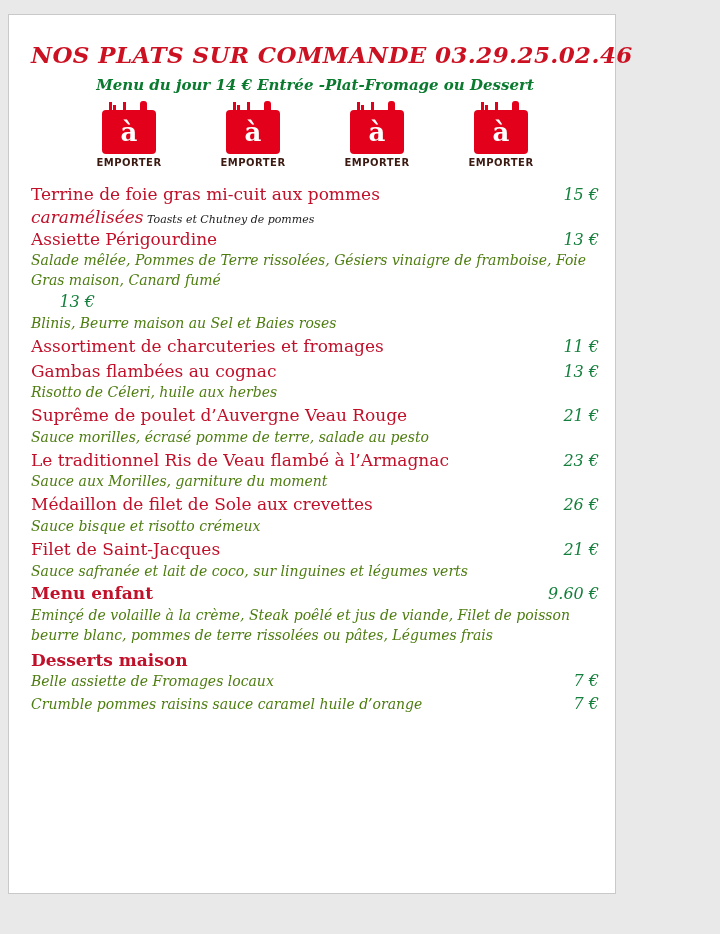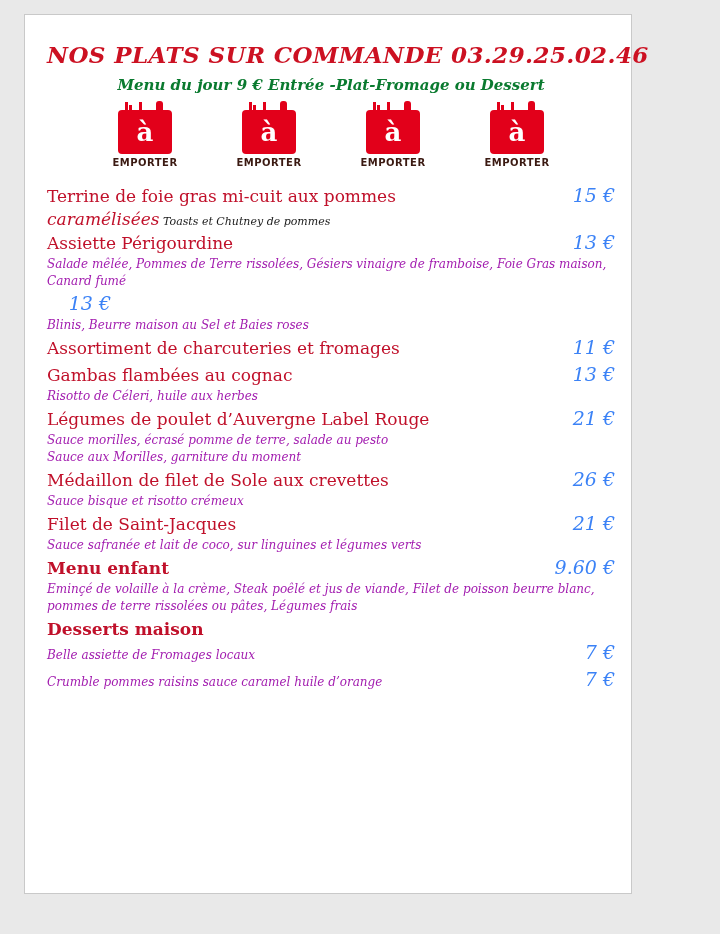--- a/index.html
+++ b/index.html
@@ -8,21 +8,21 @@
     background: #e9e9e9;
     width: 720px;
     height: 934px;
     overflow: hidden;
   }
   body {
     font-family: "Liberation Serif", serif;
   }
   .page {
     position: absolute;
-    left: 24px;
+    left: 8px;
     top: 14px;
     width: 608px;
     height: 880px;
     background: #ffffff;
     border: 1px solid #c9c9c9;
     box-sizing: border-box;
   }
   .inner {
     padding: 18px 16px 10px 22px;
   }
@@ -135,31 +135,31 @@
   }
   .dish {
     color: #c0102a;
     font-family: "DejaVu Serif", serif;
     font-size: 17px;
   }
   .dish.bold {
     font-weight: bold;
   }
   .desc {
-    color: #a21caf;
-    font-family: "DejaVu Serif", serif;
-    font-style: italic;
-    font-size: 12px;
+    color: #4d7c0f;
+    font-family: "DejaVu Serif", serif;
+    font-style: italic;
+    font-size: 14px;
     line-height: 1.42;
   }
   .price {
-    color: #3b82f6;
-    font-family: "DejaVu Serif", serif;
-    font-style: italic;
-    font-size: 19px;
+    color: #15803d;
+    font-family: "DejaVu Serif", serif;
+    font-style: italic;
+    font-size: 16px;
   }
   .mixed .lead {
     color: #c0102a;
     font-family: "DejaVu Serif", serif;
     font-style: italic;
     font-size: 17px;
   }
   .mixed .tail {
     color: #1a1a1a;
     font-family: "DejaVu Serif", serif;
@@ -168,21 +168,21 @@
     text-align: right;
   }
 </style>
 </head>
 <body>
 
 <div class="page">
   <div class="inner">
 
     <div class="title">NOS PLATS SUR COMMANDE  03.29.25.02.46</div>
-    <div class="subtitle">Menu du jour 9 € Entrée -Plat-Fromage ou Dessert</div>
+    <div class="subtitle">Menu du jour 14 € Entrée -Plat-Fromage ou Dessert</div>
 
     <div class="logos">
       <div class="logo">
         <div class="logo-badge">
           <span class="fork"></span>
           <span class="knife"></span>
           <span class="a">à</span>
         </div>
         <div class="logo-label">EMPORTER</div>
       </div>
@@ -238,25 +238,29 @@
         <div class="price">11 €</div>
       </div>
 
       <div class="row">
         <div class="name dish">Gambas flambées au cognac</div>
         <div class="price">13 €</div>
       </div>
       <div class="desc">Risotto de Céleri, huile aux herbes</div>
 
       <div class="row">
-        <div class="name dish">Légumes de poulet d’Auvergne Label Rouge</div>
+        <div class="name dish">Suprême de poulet d’Auvergne Veau Rouge</div>
         <div class="price">21 €</div>
       </div>
       <div class="desc">Sauce morilles, écrasé pomme de terre, salade au pesto</div>
 
+      <div class="row">
+        <div class="name dish">Le traditionnel Ris de Veau flambé à l’Armagnac</div>
+        <div class="price">23 €</div>
+      </div>
       <div class="desc">Sauce aux Morilles, garniture du moment</div>
 
       <div class="row">
         <div class="name dish">Médaillon de filet de Sole aux crevettes</div>
         <div class="price">26 €</div>
       </div>
       <div class="desc">Sauce bisque et risotto crémeux</div>
 
       <div class="row">
         <div class="name dish">Filet de Saint-Jacques</div>

